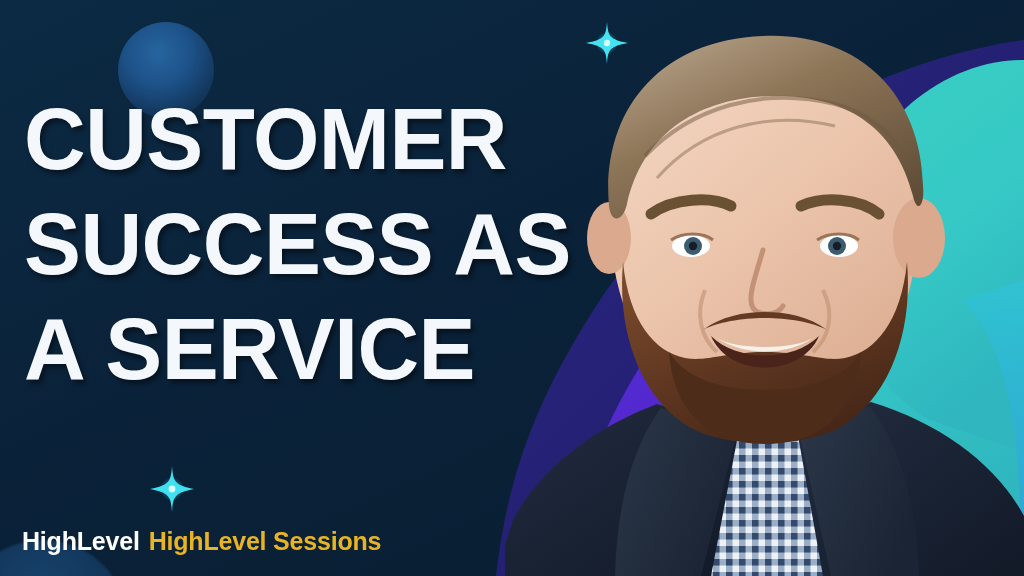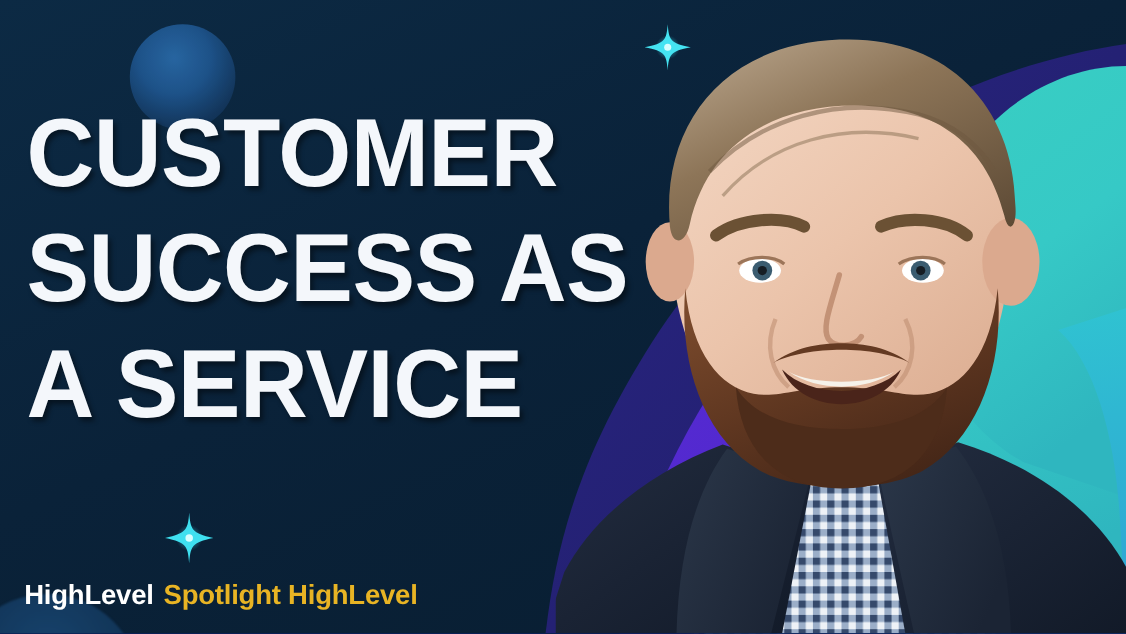--- a/index.html
+++ b/index.html
@@ -280,16 +280,16 @@
   </div>
 
   <div class="headline">
     <span class="line">CUSTOMER</span>
     <span class="line">SUCCESS AS</span>
     <span class="line">A SERVICE</span>
   </div>
 
   <div class="logo">
     <span class="brand">HighLevel</span>
-    <span class="series">Spotlight HighLevel</span>
+    <span class="series">HighLevel Sessions</span>
   </div>
 
 </div>
 
 </body></html>

